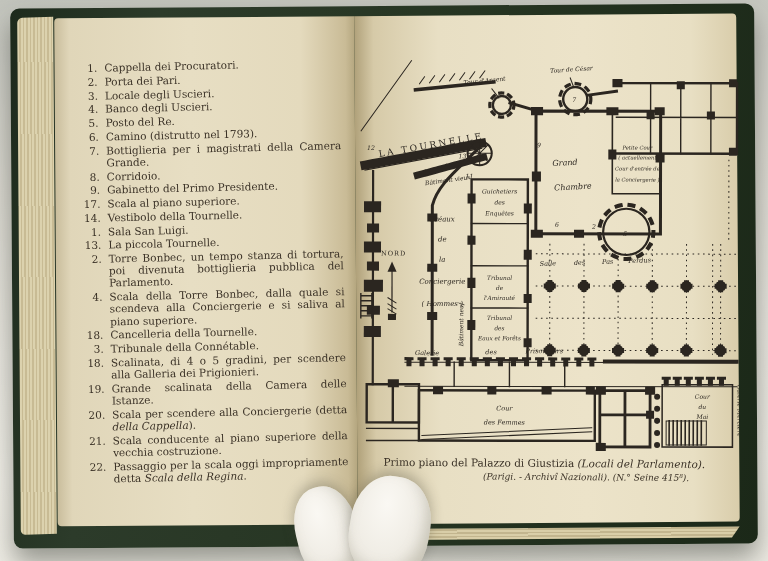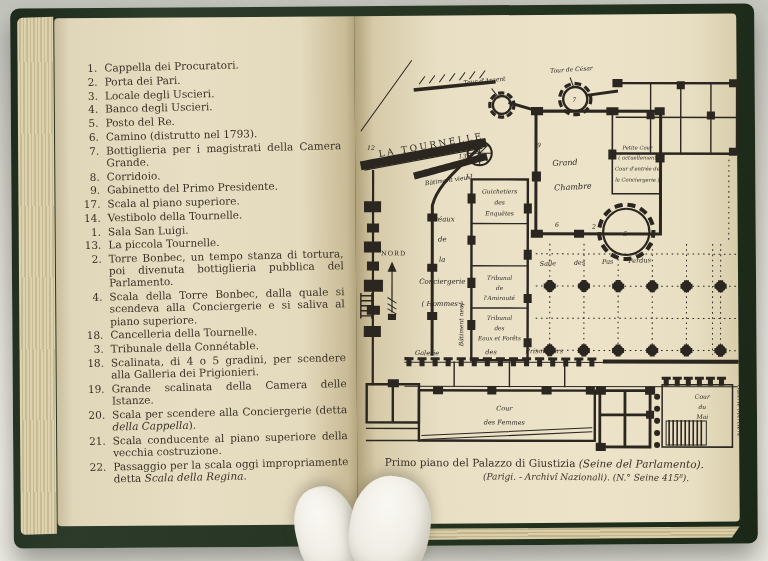--- a/index.html
+++ b/index.html
@@ -414,21 +414,21 @@
             <text x="212" y="49">7</text>
             <text x="263" y="182">5</text>
             <text x="177" y="94">9</text>
             <text x="195" y="173">6</text>
             <text x="232" y="175">2</text>
           </g>
         </svg>
         </div>
 
         <div class="caption">
-          <div class="cap1" id="cap1"><span>Primo piano del Palazzo di Giustizia </span><span class="it">(Seine del Parlamento).</span></div>
+          <div class="cap1" id="cap1"><span>Primo piano del Palazzo di Giustizia </span><span class="it">(Locali del Parlamento).</span></div>
           <div class="cap2">(Parigi. - Archivî Nazionali). (N.° Seine 415⁸).</div>
         </div>
       </div>
 
     </div>
   </div>
 
   <div class="finger one"></div>
   <div class="finger two"></div>
 </div>

